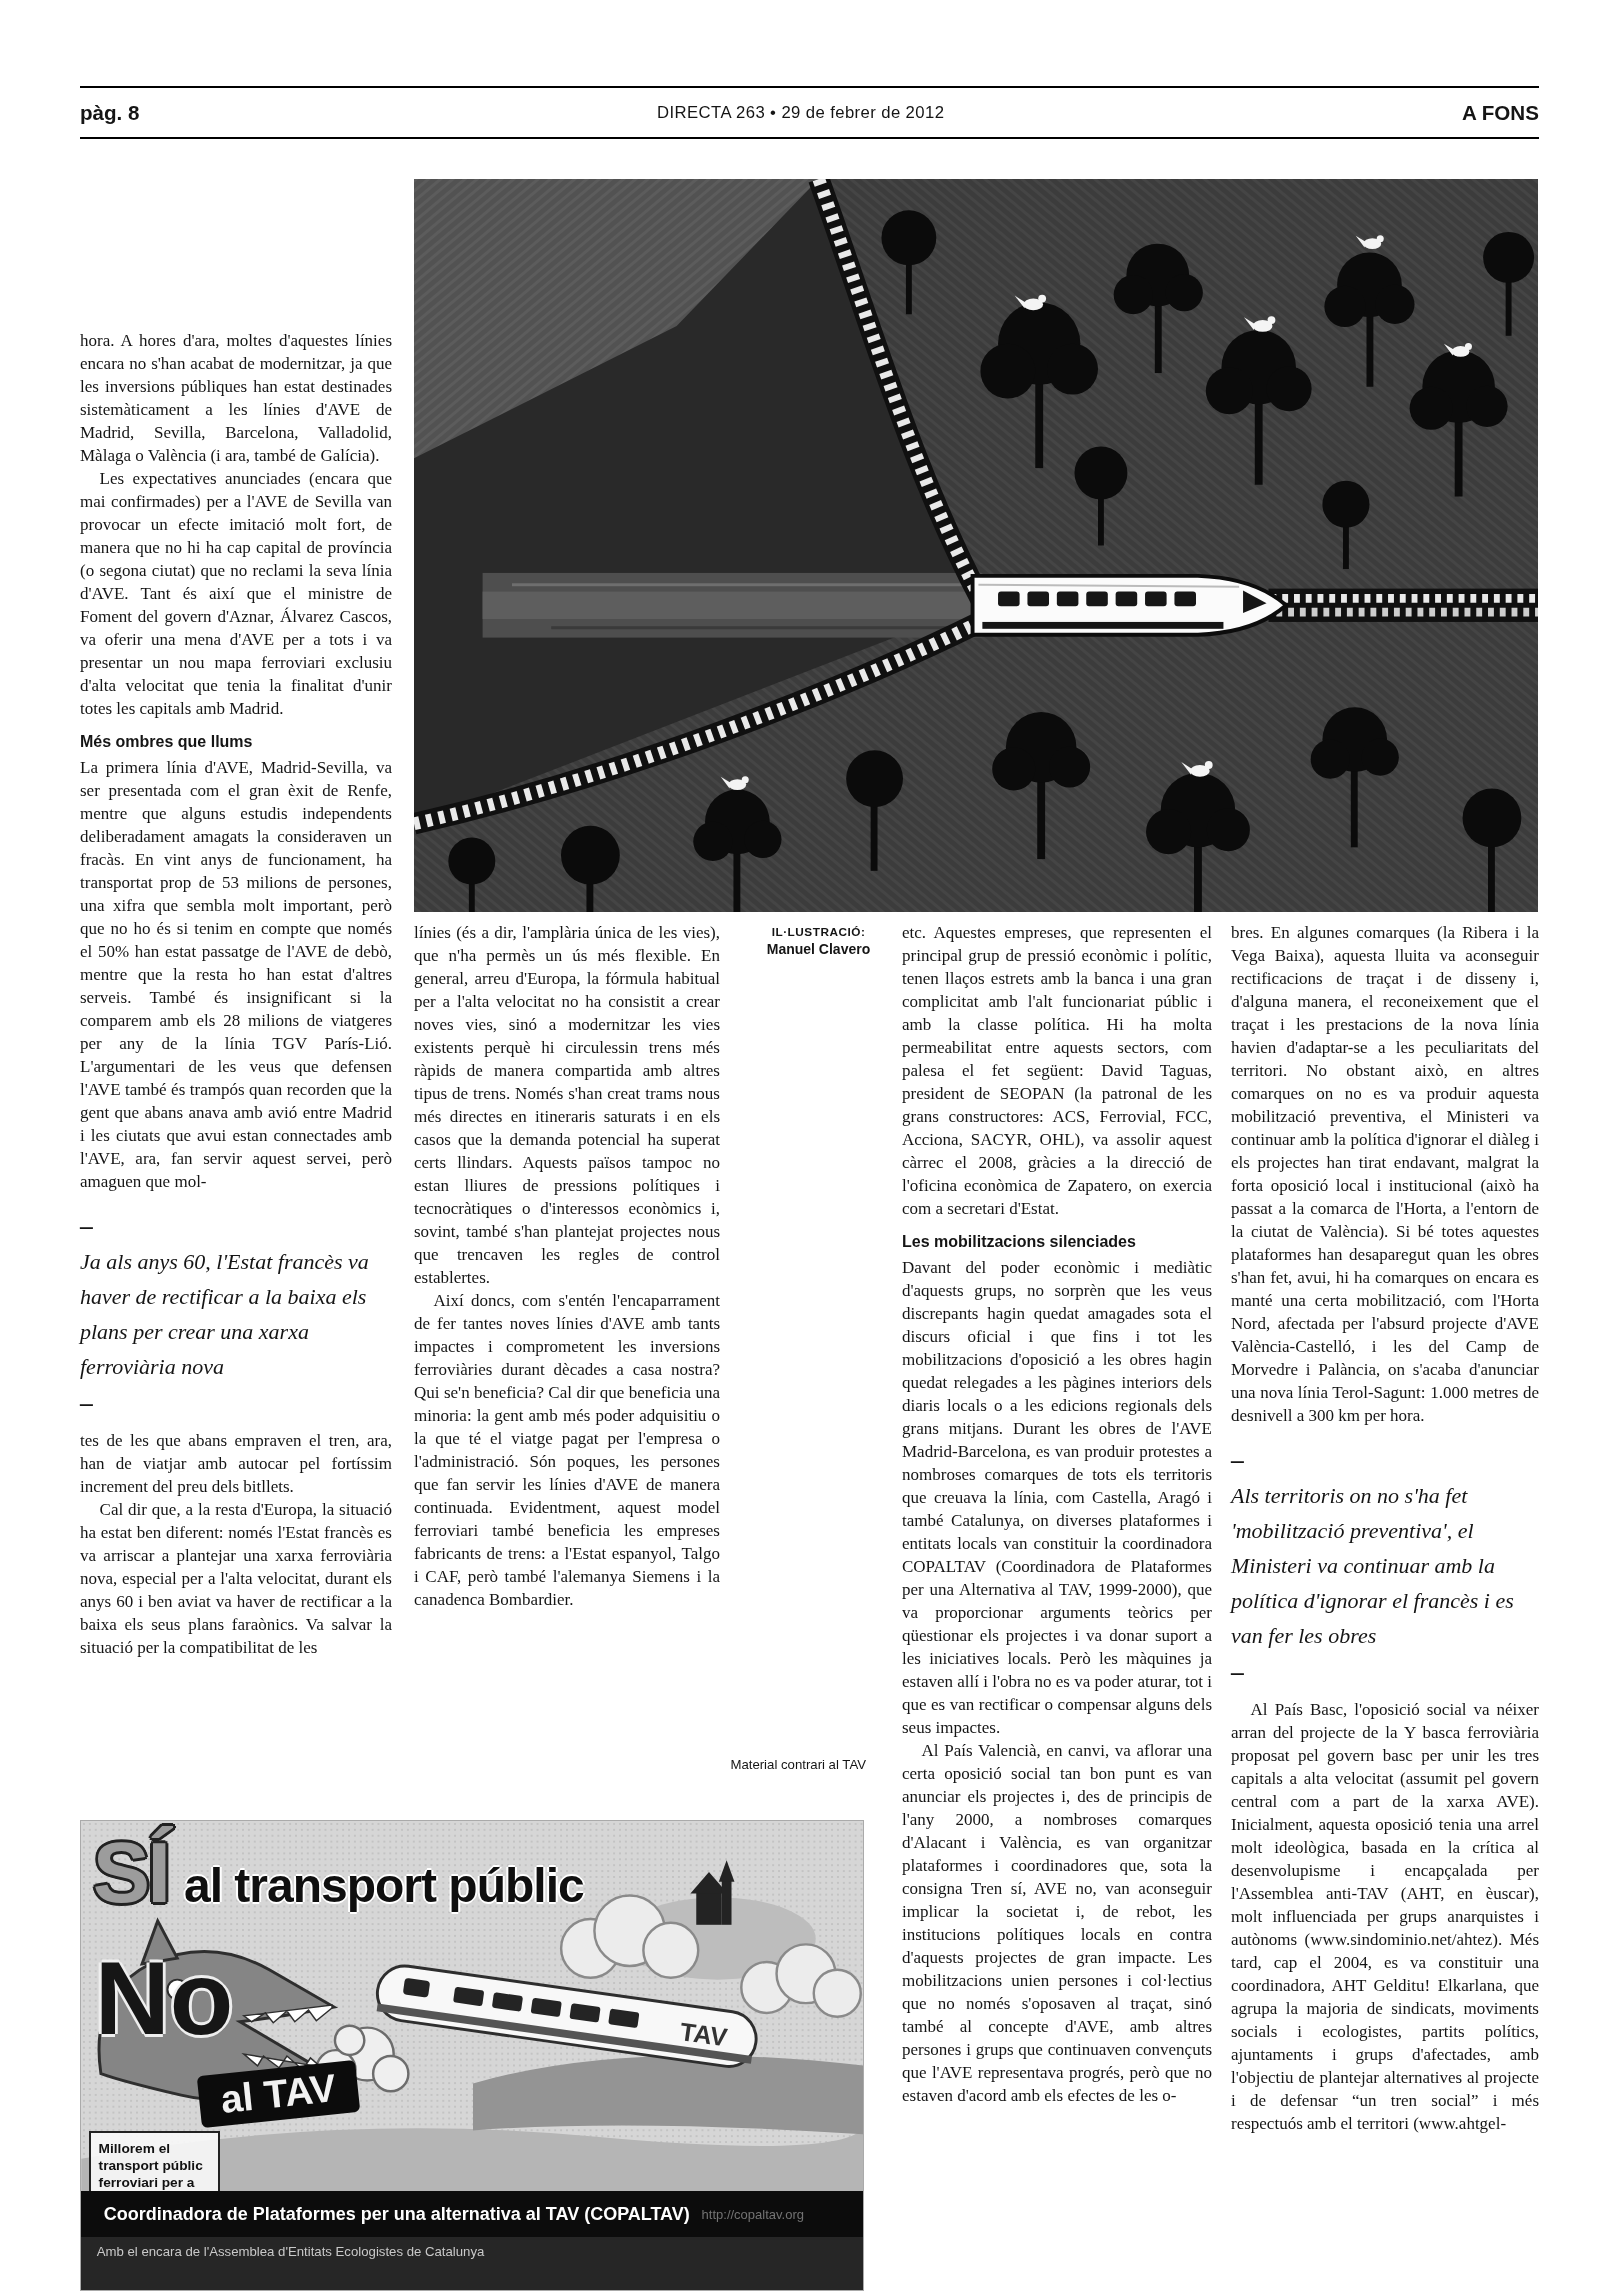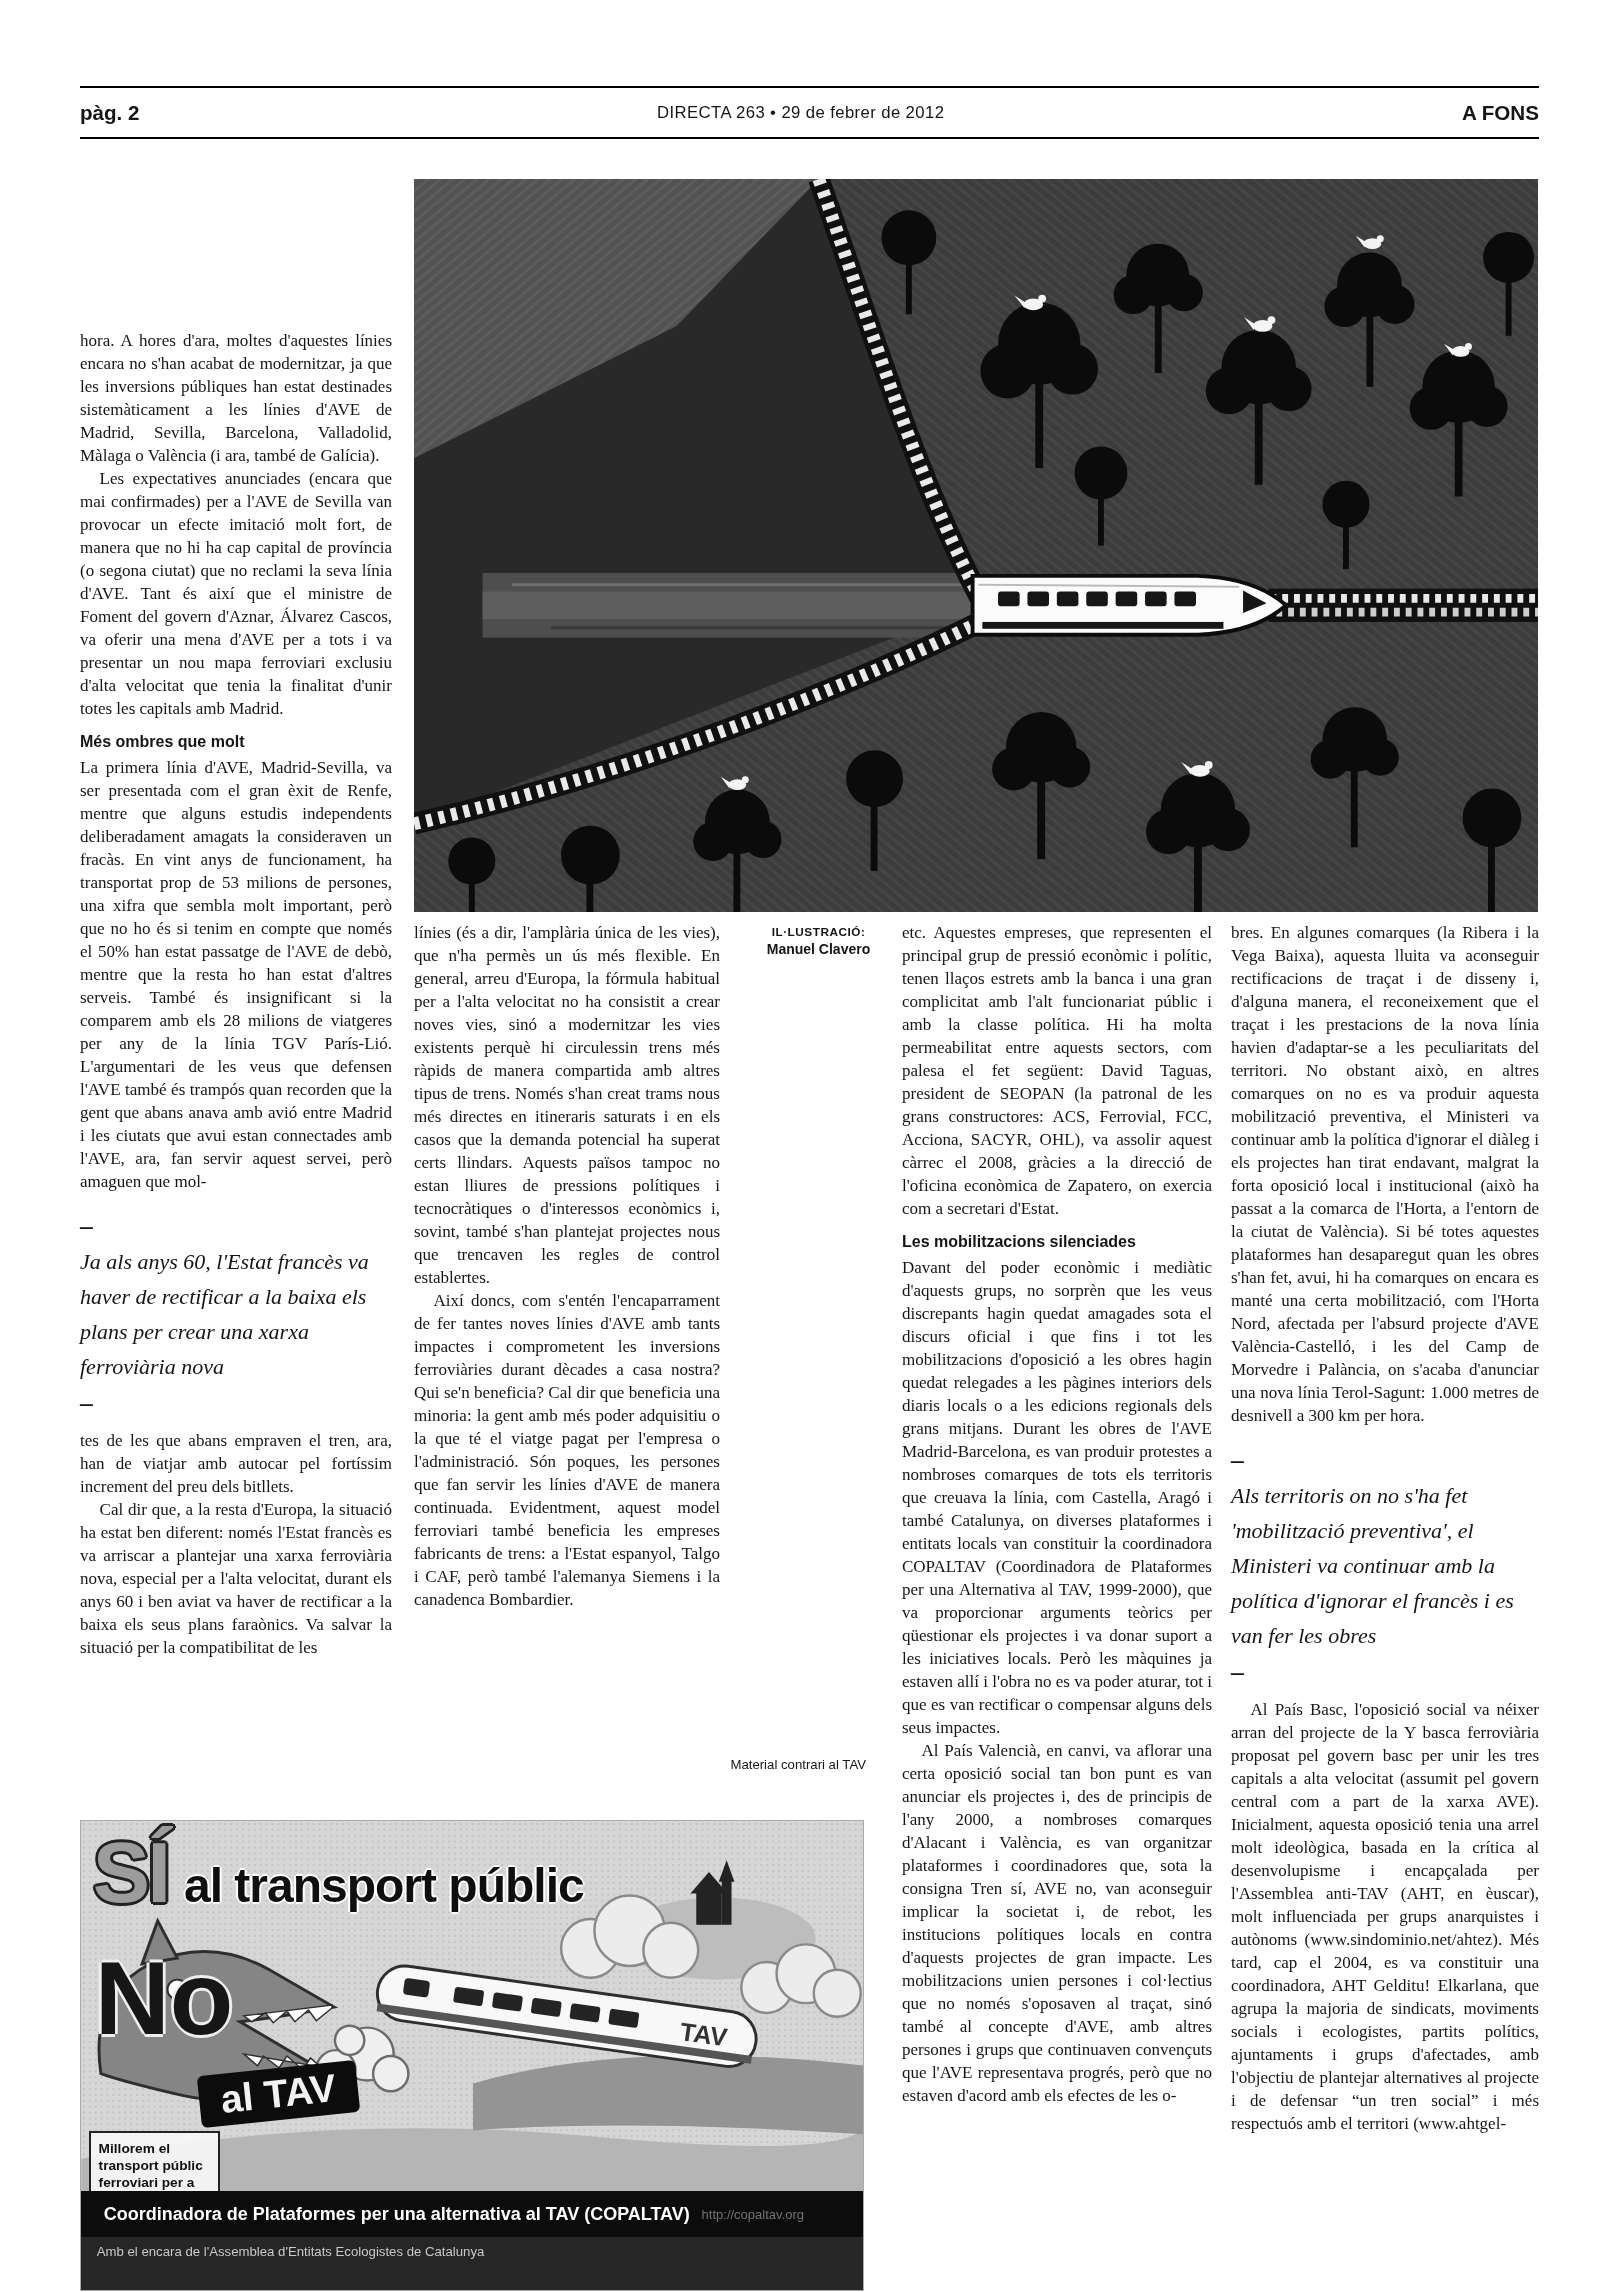--- a/index.html
+++ b/index.html
@@ -90,21 +90,21 @@
     color:#c9c9c9; font-size:13.2px; padding:6.9px 15.7px;
   }
 </style>
 </head>
 <body>
 
 <div class="page">
 
   <div class="rule" style="top:86px"></div>
   <div class="header-row">
-    <div class="page-label">pàg. 2</div>
+    <div class="page-label">pàg. 8</div>
     <div class="issue-line">DIRECTA 263 • 29 de febrer de 2012</div>
     <div class="section-label">A FONS</div>
   </div>
   <div class="rule" style="top:137px"></div>
 
   <div class="illustration">
     <svg viewBox="0 0 1147 748" width="1124" height="733">
       <defs>
         <pattern id="fab" width="8" height="8" patternUnits="userSpaceOnUse" patternTransform="rotate(40)">
           <rect width="8" height="8" fill="#3c3c3c"></rect>
@@ -234,21 +234,21 @@
             <circle cx="8" cy="-5" r="3.6"></circle>
             <polygon points="-7,-2 -17,-8 -8,4"></polygon>
           </g>
       </g>
     </svg>
   </div>
 
   <section class="col col1">
     <p>hora. A hores d'ara, moltes d'aquestes línies encara no s'han acabat de modernitzar, ja que les inversions públiques han estat destinades sistemàticament a les línies d'AVE de Madrid, Sevilla, Barcelona, Valladolid, Màlaga o València (i ara, també de Galícia).</p>
     <p class="ind">Les expectatives anunciades (encara que mai confirmades) per a l'AVE de Sevilla van provocar un efecte imitació molt fort, de manera que no hi ha cap capital de província (o segona ciutat) que no reclami la seva línia d'AVE. Tant és així que el ministre de Foment del govern d'Aznar, Álvarez Cascos, va oferir una mena d'AVE per a tots i va presentar un nou mapa ferroviari exclusiu d'alta velocitat que tenia la finalitat d'unir totes les capitals amb Madrid.</p>
-    <h3 class="subhead">Més ombres que molt</h3>
+    <h3 class="subhead">Més ombres que llums</h3>
     <p>La primera línia d'AVE, Madrid-Sevilla, va ser presentada com el gran èxit de Renfe, mentre que alguns estudis independents deliberadament amagats la consideraven un fracàs. En vint anys de funcionament, ha transportat prop de 53 milions de persones, una xifra que sembla molt important, però que no ho és si tenim en compte que només el 50% han estat passatge de l'AVE de debò, mentre que la resta ho han estat d'altres serveis. També és insignificant si la comparem amb els 28 milions de viatgeres per any de la línia TGV París-Lió. L'argumentari de les veus que defensen l'AVE també és trampós quan recorden que la gent que abans anava amb avió entre Madrid i les ciutats que avui estan connectades amb l'AVE, ara, fan servir aquest servei, però amaguen que mol-</p>
     <div class="pullquote">
       <span class="pq-dash">–</span>
       <div class="pq-text">Ja als anys 60, l'Estat francès va haver de rectificar a la baixa els plans per crear una xarxa ferroviària nova</div>
       <span class="pq-dash">–</span>
     </div>
     <p>tes de les que abans empraven el tren, ara, han de viatjar amb autocar pel fortíssim increment del preu dels bitllets.</p>
     <p class="ind">Cal dir que, a la resta d'Europa, la situació ha estat ben diferent: només l'Estat francès es va arriscar a plantejar una xarxa ferroviària nova, especial per a l'alta velocitat, durant els anys 60 i ben aviat va haver de rectificar a la baixa els seus plans faraònics. Va salvar la situació per la compatibilitat de les</p>
   </section>
 

